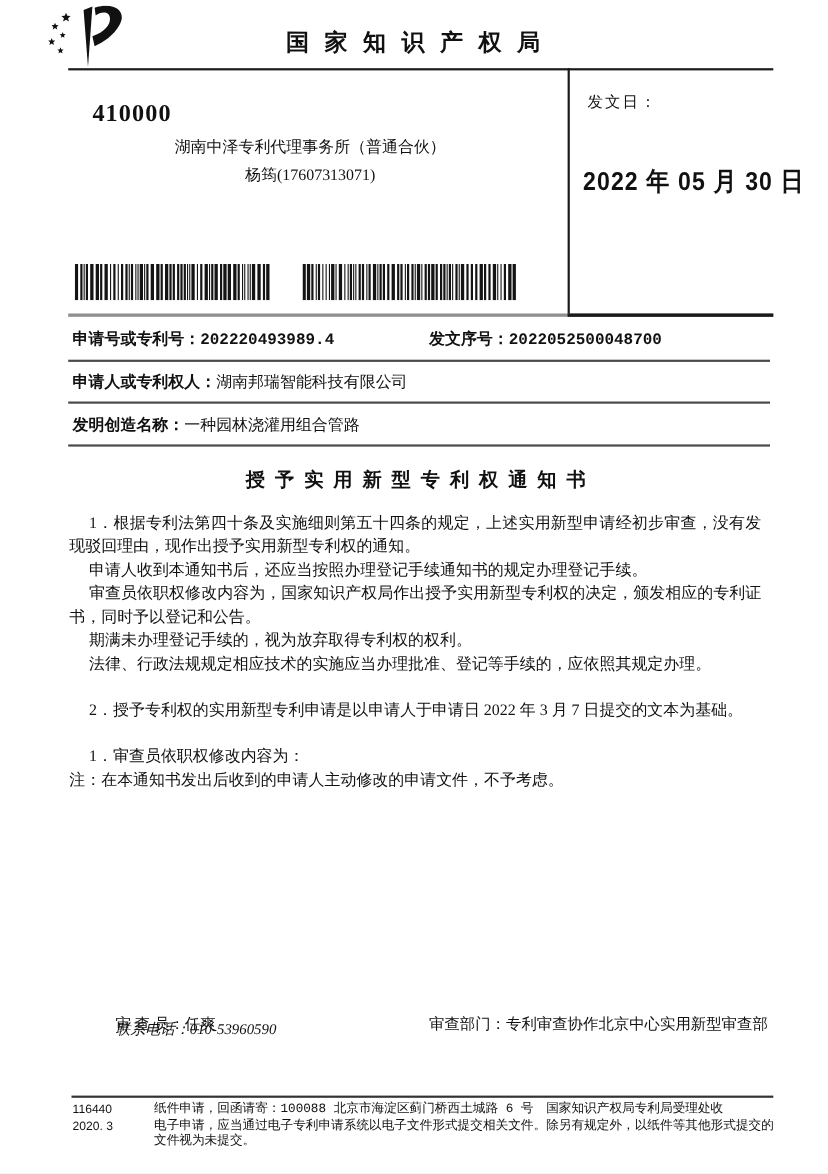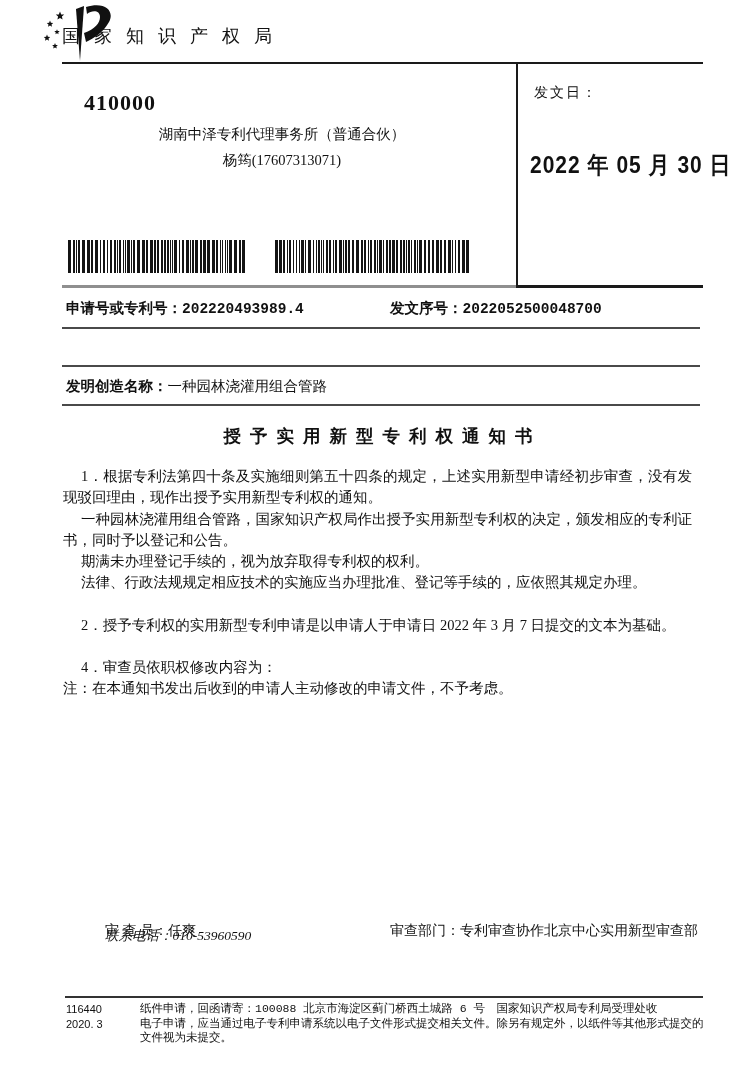--- a/index.html
+++ b/index.html
@@ -9,21 +9,21 @@
     margin:0 auto;
     background:#ffffff;
     font-family:"Liberation Serif","DejaVu Serif",serif;
     color:#111;
     overflow:hidden;
   }
   
   .logo{position:absolute;left:42px;top:5px;width:78px;height:58px;}
   .org-title{
     position:absolute;left:62px;top:24px;width:641px;
-    font-size:18px;font-weight:normal;
+    text-align:center;font-size:21px;font-weight:bold;
     letter-spacing:14px;white-space:nowrap;
   }
   .header-rule{position:absolute;left:62px;top:62px;width:641px;height:2px;background:#1a1a1a;}
   
   .datebox-vline{position:absolute;left:516px;top:62px;width:2px;height:226px;background:#1a1a1a;}
   .datebox-bline{position:absolute;left:516px;top:285px;width:187px;height:3px;background:#1a1a1a;z-index:2;}
   .dispatch-label{position:absolute;left:534px;top:84px;font-size:14px;letter-spacing:2px;}
   .dispatch-date{
     position:absolute;left:530px;top:149px;font-size:21px;font-weight:bold;
     font-family:"Liberation Sans","DejaVu Sans",sans-serif;
@@ -215,35 +215,39 @@
     </div>
 
   <div class="info-row" style="top:299px;">
     <span class="lbl">申请号或专利号：</span><span class="val-b">202220493989.4</span>
     <span class="col2">
       <span class="lbl">发文序号：</span><span class="val-b">2022052500048700</span>
     </span>
   </div>
   <div class="thin-rule" style="top:327px;"></div>
 
+  <div class="info-row" style="top:338px;">
+    <span class="lbl">申请人或专利权人：</span><span>湖南邦瑞智能科技有限公司</span>
+  </div>
   <div class="thin-rule" style="top:365px;"></div>
 
   <div class="info-row" style="top:377px;">
     <span class="lbl">发明创造名称：</span><span>一种园林浇灌用组合管路</span>
   </div>
   <div class="thin-rule" style="top:404px;"></div>
 
   <div class="notice-title">授予实用新型专利权通知书</div>
   <div class="notice-body" id="notice-body">
       <p class="indent">1．根据专利法第四十条及实施细则第五十四条的规定，上述实用新型申请经初步审查，没有发现驳回理由，现作出授予实用新型专利权的通知。</p>
-      <p class="indent">一种园林浇灌用组合管路，国家知识产权局作出授予实用新型专利权的决定，颁发相应的专利证书，同时予以登记和公告。</p>
+      <p class="indent">申请人收到本通知书后，还应当按照办理登记手续通知书的规定办理登记手续。</p>
+      <p class="indent">审查员依职权修改内容为，国家知识产权局作出授予实用新型专利权的决定，颁发相应的专利证书，同时予以登记和公告。</p>
       <p class="indent">期满未办理登记手续的，视为放弃取得专利权的权利。</p>
       <p class="indent">法律、行政法规规定相应技术的实施应当办理批准、登记等手续的，应依照其规定办理。</p>
       <p class="indent gap">2．授予专利权的实用新型专利申请是以申请人于申请日 2022 年 3 月 7 日提交的文本为基础。</p>
-      <p class="indent gap">4．审查员依职权修改内容为：</p>
+      <p class="indent gap">1．审查员依职权修改内容为：</p>
       <p>注：在本通知书发出后收到的申请人主动修改的申请文件，不予考虑。</p>
     </div>
 
   <div class="signoff">
     <div class="examiner">
       <span>审 查 员：</span><span>任爽</span>
     </div>
     <div class="department">
       <span>审查部门：</span><span>专利审查协作北京中心实用新型审查部</span>
     </div>

